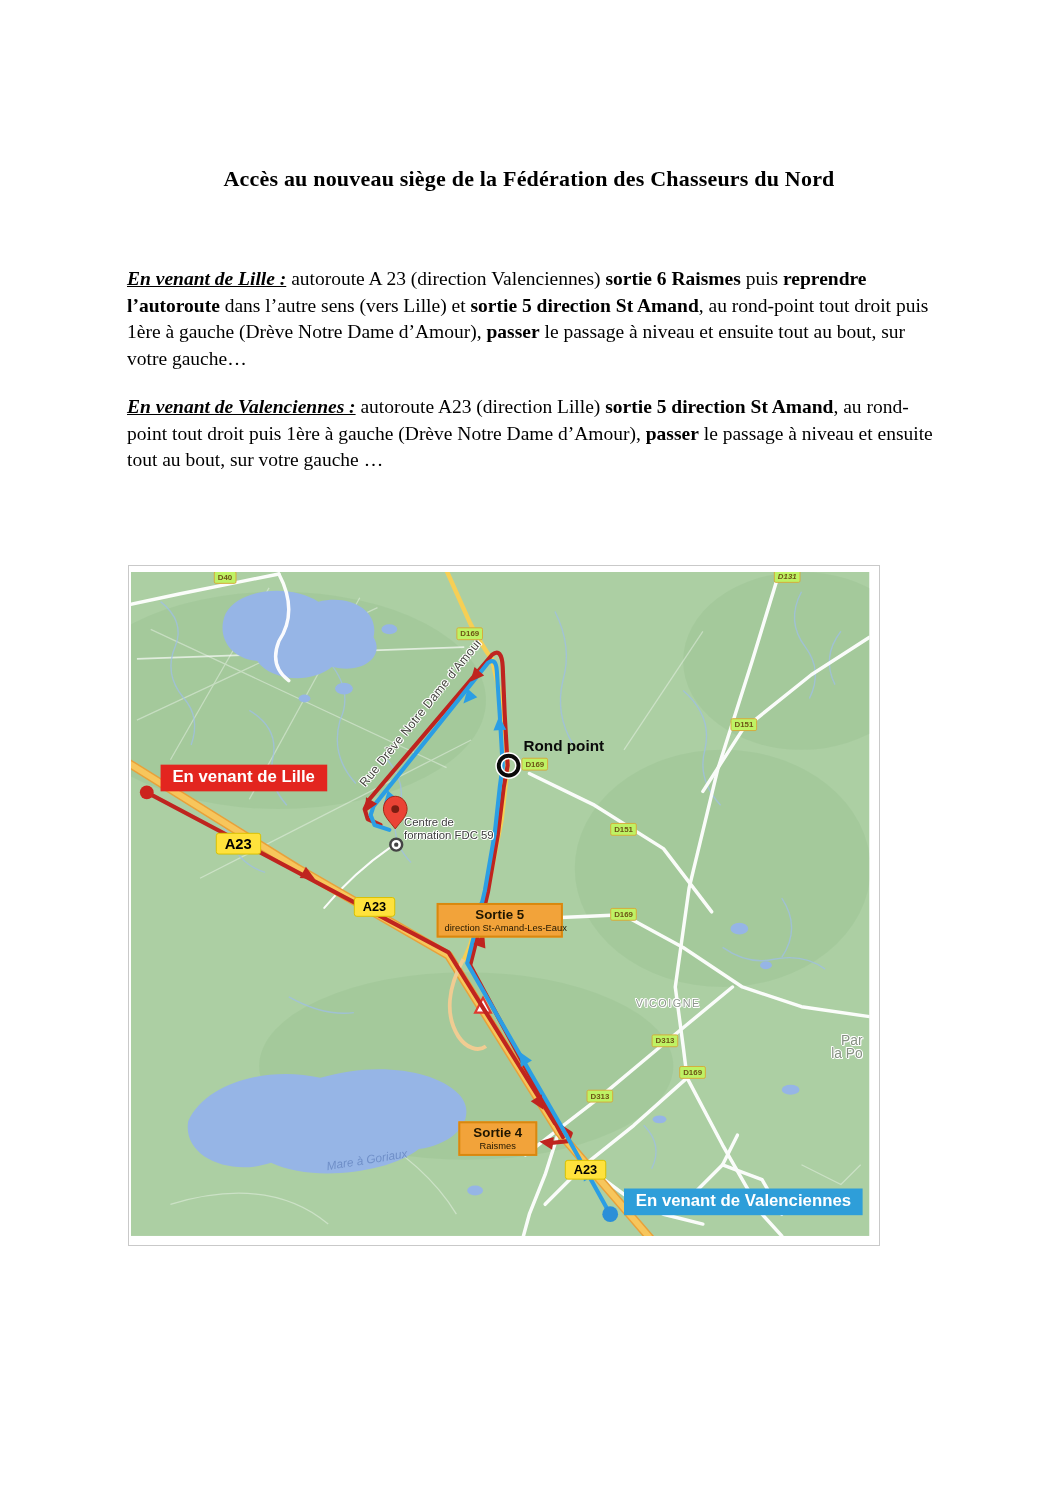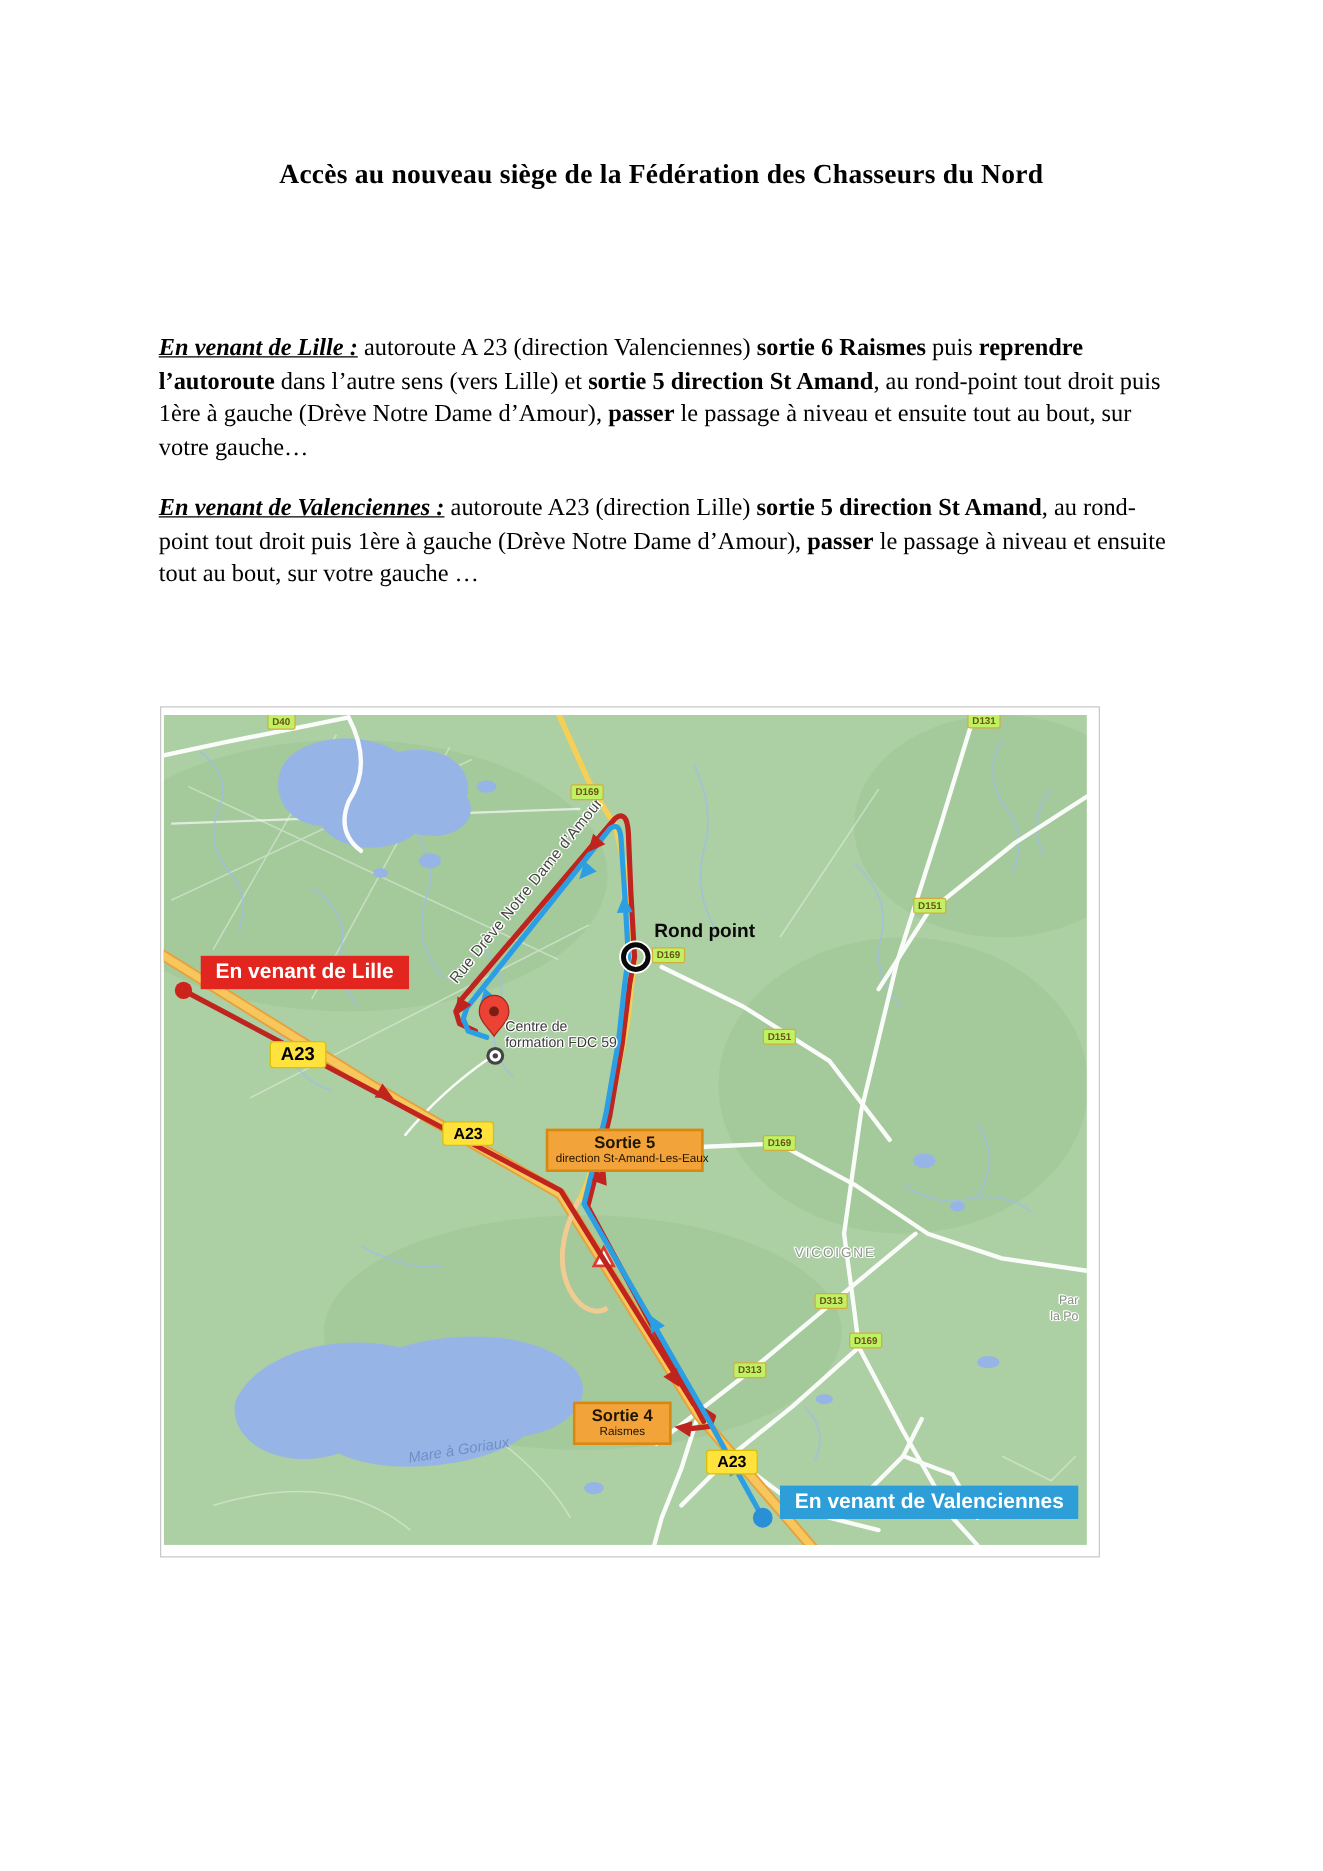--- a/index.html
+++ b/index.html
@@ -6,21 +6,21 @@
   html,body { background:#ffffff; }
   .page {
     position:relative;
     width:1058px; height:1497px;
     background:#ffffff;
     font-family:"Liberation Serif", serif;
     color:#000;
     overflow:hidden;
   }
   .title { position:absolute; left:0; width:100%; text-align:center;
-           font-size:22px; font-weight:bold; letter-spacing:.2px; }
+           font-size:22px; font-weight:bold; letter-spacing:.2px;margin-top:40px; }
   #title1 { top:126px; }
   #title2 { top:174px; }
   .para { position:absolute; left:127px; width:814px; font-size:19.5px; line-height:26.5px; text-align:left; }
   #para1 { top:266px; }
   #para2 { top:394px; }
   .para .b { font-weight:bold; }
   .para .i { font-style:italic;margin-top:32px; }
   .para .u { text-decoration:underline; }
 
   
@@ -60,21 +60,21 @@
   #rond-point-label { left:398px; top:167px; font-weight:bold; font-size:15.5px; color:#0a0a0a; }
 
   .halo { text-shadow:-1px 0 #fff,1px 0 #fff,0 -1px #fff,0 1px #fff,1px 1px #fff,-1px -1px #fff; }
 
   #centre-label { left:277px; top:247px; font-size:11.5px; line-height:13px; color:#3c3c3c; }
   #rue-dreve-label { left:240px; top:206px; font-size:12.5px; color:#474740;
                      transform:rotate(-51deg); transform-origin:0 100%; letter-spacing:.3px; }
   #vicoigne-label { left:512px; top:430px; font-size:11px; color:#8f978f; letter-spacing:1.5px; }
   #mare-label { left:198px; top:588px; font-size:12px; font-style:italic; color:#6f8fc8;
                 transform:rotate(-9deg); }
-  #partial-label { left:702px; top:468px; font-size:10px; line-height:13px; color:#879183; text-align:right; width:40px;}
+  #partial-label { left:702px; top:468px; font-size:14px; line-height:13px; color:#879183; text-align:right; width:40px;}
 </style>
 </head>
 <body>
 
 <div class="page">
 
   <div class="title" id="title1">Accès au nouveau siège de la Fédération des Chasseurs du Nord</div>
 
   <p class="para" id="para1"><span class="b i u">En venant de Lille :</span><span class=""> autoroute A 23 (direction Valenciennes) </span><span class="b ">sortie 6 Raismes</span><span class=""> puis </span><span class="b ">reprendre l’autoroute</span><span class=""> dans l’autre sens (vers Lille) et </span><span class="b ">sortie 5 direction St Amand</span><span class="">, au rond-point tout droit puis 1ère à gauche (Drève Notre Dame d’Amour), </span><span class="b ">passer</span><span class=""> le passage à niveau et ensuite tout au bout, sur votre gauche…</span></p>
   <p class="para" id="para2"><span class="b i u">En venant de Valenciennes :</span><span class=""> autoroute A23 (direction Lille) </span><span class="b ">sortie 5 direction St Amand</span><span class="">, au rond-point tout droit puis 1ère à gauche (Drève Notre Dame d’Amour), </span><span class="b ">passer</span><span class=""> le passage à niveau et ensuite tout au bout, sur votre gauche …</span></p>
@@ -215,21 +215,21 @@
       <div class="ovl halo" id="vicoigne-label">VICOIGNE</div>
       <div class="ovl" id="mare-label">Mare à Goriaux</div>
       <div class="ovl halo" id="partial-label">
         <div>Par</div>
         <div>la Po</div>
       </div>
 
       <div id="badge-layer">
           <div class="ovl d-badge" style="left: 84px; top: -1px;">D40</div>
           <div class="ovl d-badge" style="left: 330px; top: 56px;">D169</div>
-          <div class="ovl d-badge" style="left: 652px; top: -2px;">D131</div>
+          <div class="ovl d-badge" style="left: 652px; top: -2px; font-style: italic;">D131</div>
           <div class="ovl d-badge" style="left: 608px; top: 148px;">D151</div>
           <div class="ovl d-badge" style="left: 486px; top: 254px;">D151</div>
           <div class="ovl d-badge" style="left: 486px; top: 340px;">D169</div>
           <div class="ovl d-badge" style="left: 528px; top: 468px;">D313</div>
           <div class="ovl d-badge" style="left: 556px; top: 500px;">D169</div>
           <div class="ovl d-badge" style="left: 462px; top: 524px;">D313</div>
           <div class="ovl d-badge" style="left: 396px; top: 188px;">D169</div>
           <div class="ovl a23-badge lg" style="left: 86px; top: 264px;">A23</div>
           <div class="ovl a23-badge" style="left: 226px; top: 329px;">A23</div>
           <div class="ovl a23-badge" style="left: 440px; top: 595px;">A23</div>

